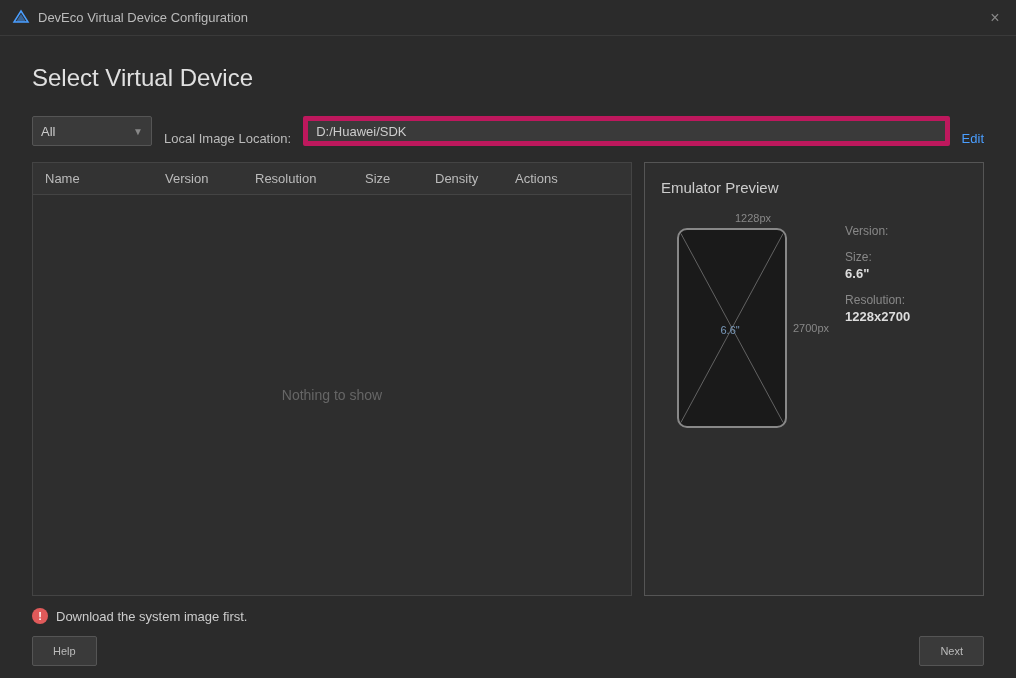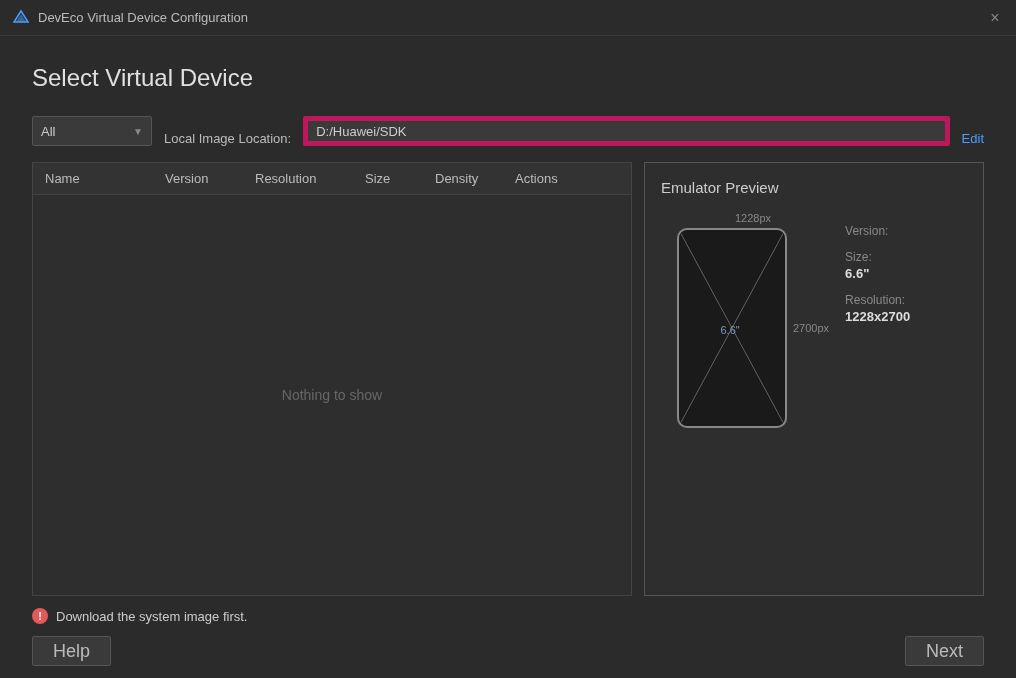--- a/index.html
+++ b/index.html
@@ -280,21 +280,21 @@
 
     .buttons-row {
       display: flex;
       justify-content: space-between;
       align-items: center;
     }
 
     .btn {
       height: 30px;
       padding: 0 20px;
-      font-size: 18px;
+      font-size: 11px;
       border-radius: 2px;
       cursor: pointer;
       border: 1px solid #555;
     }
 
     .btn-secondary {
       background: #3a3a3a;
       color: #bbb;
     }
 

